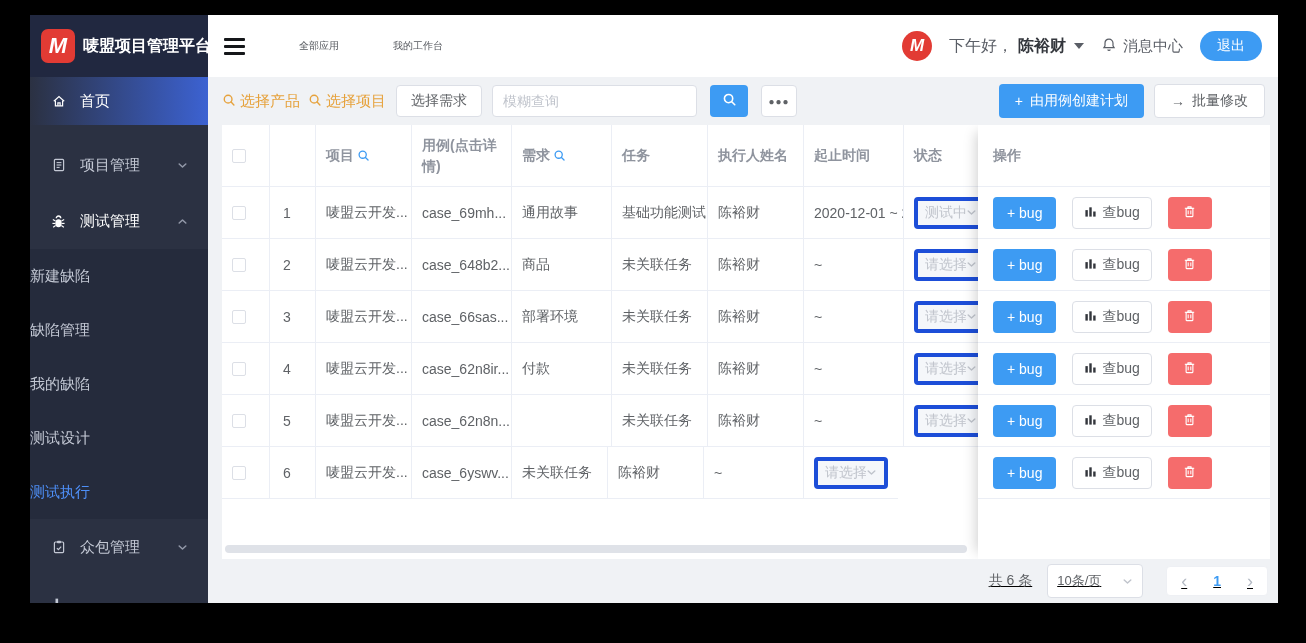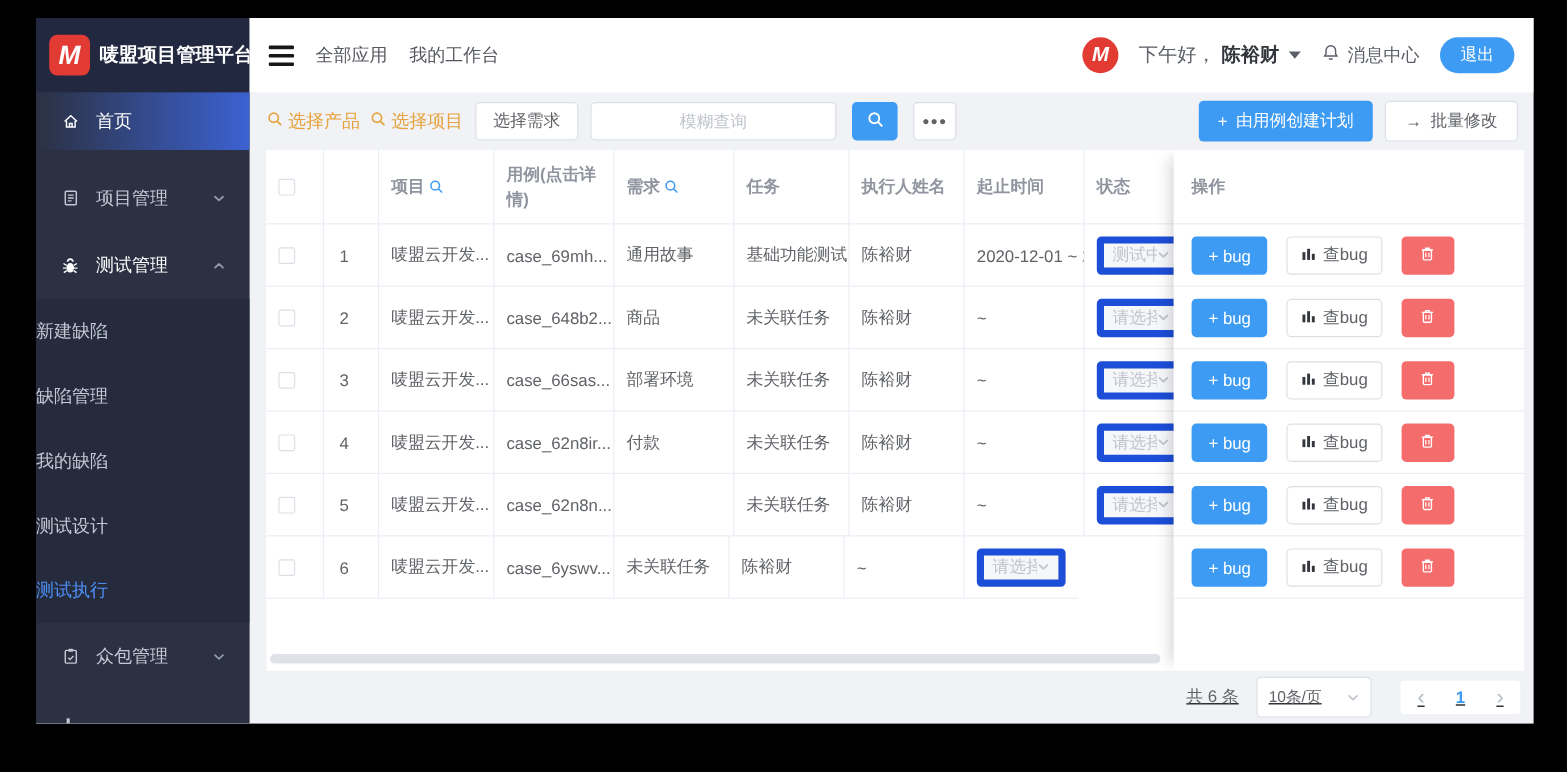--- a/index.html
+++ b/index.html
@@ -28,42 +28,42 @@
          color:#c3c8d4; cursor:pointer; }
   .smi-active { color:#4e8ff7; }
   .mic { display:flex; width:17px; justify-content:center; flex-shrink:0; }
 
   
   .main { flex:1; display:flex; flex-direction:column; min-width:0; }
   .topbar { height:62px; background:#fff; display:flex; align-items:center;
             padding:0 16px; flex-shrink:0; }
   .hamburger { display:flex; flex-direction:column; gap:4px; cursor:pointer; }
   .hamburger span { display:block; width:21px; height:3px; background:#15171a; border-radius:1px; }
-  .topnav-item { margin-left:18px; font-size:15px; color:#55585e; cursor:pointer;text-align:right; }
+  .topnav-item { margin-left:54px; font-size:10px; color:#55585e; cursor:pointer;text-align:right; }
   .topbar-right { margin-left:auto; display:flex; align-items:center; gap:17px; }
   .avatar { width:30px; height:30px; border-radius:50%; background:#e23b34; color:#fff;
             font-weight:bold; font-style:italic; font-size:17px; display:flex;
             align-items:center; justify-content:center; }
   .greet { display:flex; align-items:center; gap:5px; font-size:16px; color:#5a5e66; cursor:pointer; }
   .greet b { color:#33363c; }
   .caret-down { width:0; height:0; border-left:5px solid transparent; border-right:5px solid transparent;
                 border-top:6px solid #5a5e66; margin-left:3px; }
   .msg { display:flex; align-items:center; gap:6px; font-size:15px; color:#5a5e66; cursor:pointer; }
   .logout { background:#3d9bf3; color:#fff; border:none; border-radius:16px; height:30px;
             padding:0 17px; font-size:14px; cursor:pointer; }
 
   
   .filterbar { height:48px; display:flex; align-items:center; padding:0 13px 0 14px;
                gap:10px; flex-shrink:0; }
   .flink { display:flex; align-items:center; gap:4px; color:#e6a23c; font-size:15px;
            font-weight:500; cursor:pointer; white-space:nowrap; }
   .btn-plain { background:#fff; border:1px solid #dcdfe6; border-radius:4px; height:32px;
                padding:0 14px; font-size:14px; color:#5f6266; cursor:pointer; white-space:nowrap; }
   .finput { width:205px; height:32px; border:1px solid #dcdfe6; border-radius:4px;
-            padding:0 10px; font-size:14px; color:#606266; background:#fff;text-align:center; }
+            padding:0 10px; font-size:14px; color:#606266; background:#fff; }
   .finput::placeholder { color:#c0c4cc; }
   .btn-search { width:38px; height:32px; background:#3d9bf3; border:none; border-radius:4px;
                 color:#fff; display:flex; align-items:center; justify-content:center;
                 cursor:pointer; margin-left:3px; }
   .btn-more { width:36px; height:32px; background:#fff; border:1px solid #dcdfe6; border-radius:4px;
               color:#5f6266; font-size:10px; letter-spacing:1px; cursor:pointer; margin-left:3px; }
   .filter-right { margin-left:auto; display:flex; gap:10px; }
   .btn-primary { background:#3d9bf3; border:none; color:#fff; border-radius:4px; height:34px;
                  padding:0 16px; font-size:14px; display:flex; align-items:center; gap:7px;
                  cursor:pointer; white-space:nowrap; }
@@ -79,21 +79,21 @@
   .cell { border-right:1px solid #ebeef5; border-bottom:1px solid #ebeef5; padding:0 6px 0 10px;
           display:flex; align-items:center; font-size:14px; color:#5f6266; overflow:hidden;
           white-space:nowrap; flex-shrink:0; }
   .thead .cell { color:#8f949e; font-weight:bold; white-space:normal; line-height:1.45; }
   .c-check { width:48px; } .c-idx { width:46px; padding-left:13px; } .c-project { width:96px; }
   .c-case { width:100px; } .c-req { width:100px; } .c-task { width:96px; } .c-exec { width:96px; }
   .c-time { width:100px; } .c-status { width:94px; border-right:none; }
   .hdr-ic { color:#3d9bf3; margin-left:3px; display:inline-flex; vertical-align:-1px; }
   .cb { width:14px; height:14px; border:1px solid #dcdfe6; border-radius:2px; background:#fff;
         cursor:pointer; flex-shrink:0; }
-  .sel { height:32px; width:74px; background:#f5f7fa; border:6px solid #1d4ed8; border-radius:4px;
+  .sel { height:32px; width:74px; background:#f5f7fa; border:4px solid #1d4ed8; border-radius:4px;
          display:flex; align-items:center; padding:0 7px; color:#c0c4cc; font-size:14px;
          cursor:not-allowed; }
   .sel-text { overflow:hidden; white-space:nowrap; max-width:42px; }
   .sel .chev2 { margin-left:auto; color:#c0c4cc; display:flex; }
 
   .fixed-col { position:absolute; top:0; right:0; bottom:0; width:292px; background:#fff;
                box-shadow:-9px 0 12px -7px rgba(0,0,0,.18); }
   .fixed-head { height:62px; display:flex; align-items:center; padding-left:15px; font-size:14px;
                 color:#8f949e; font-weight:bold; border-bottom:1px solid #ebeef5; }
   .arow { height:52px; display:flex; align-items:center; gap:16px; padding-left:15px;

